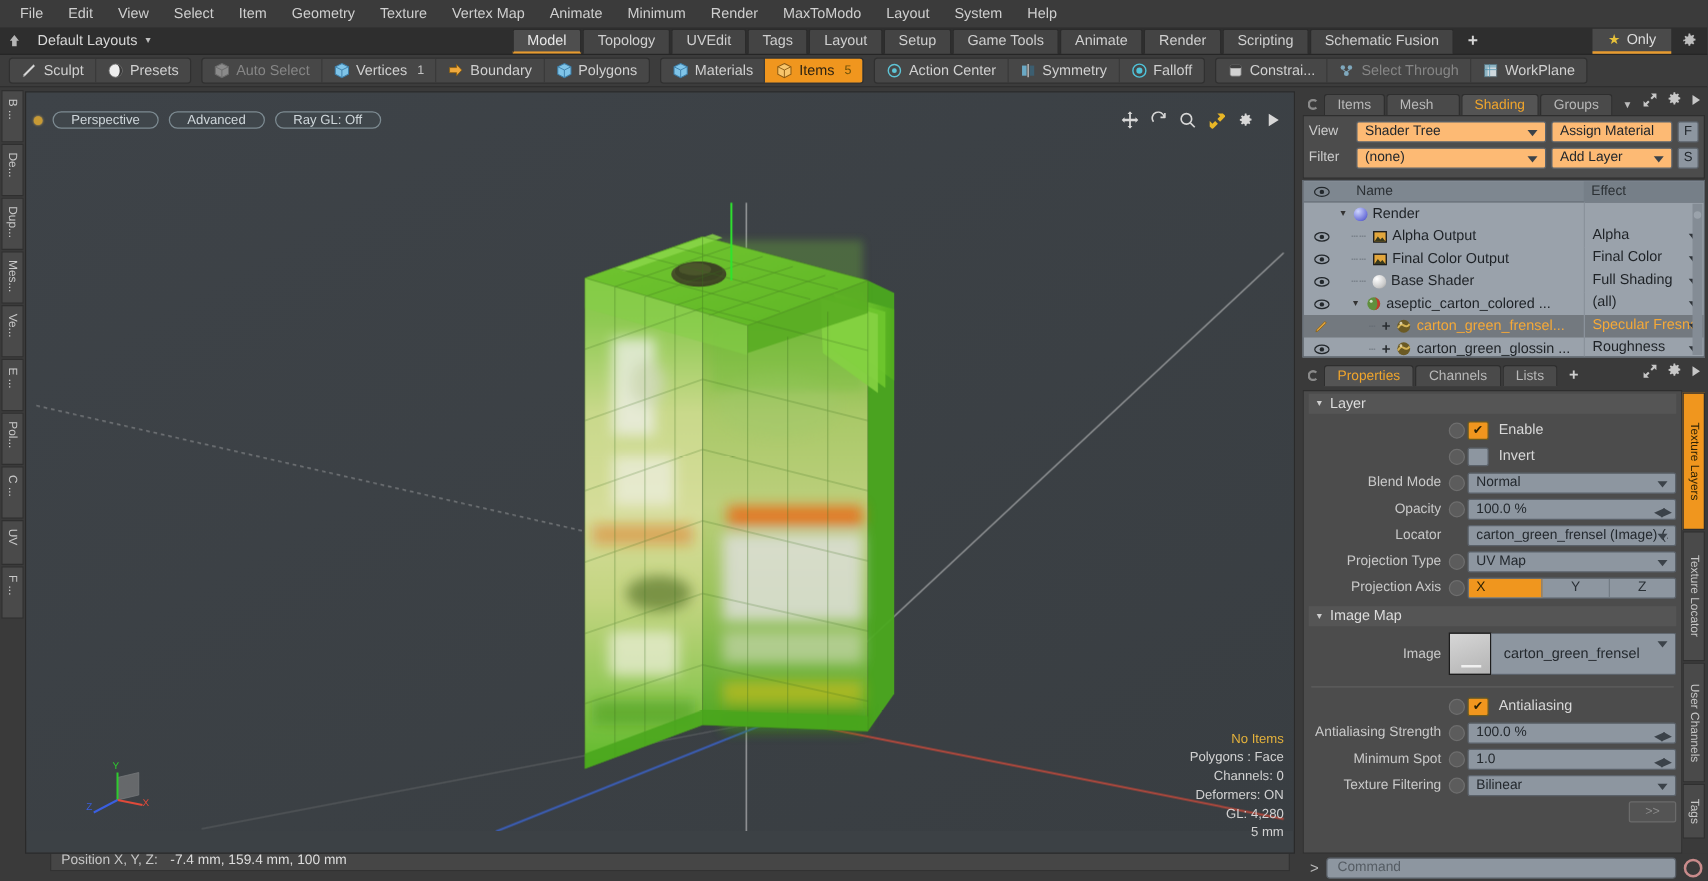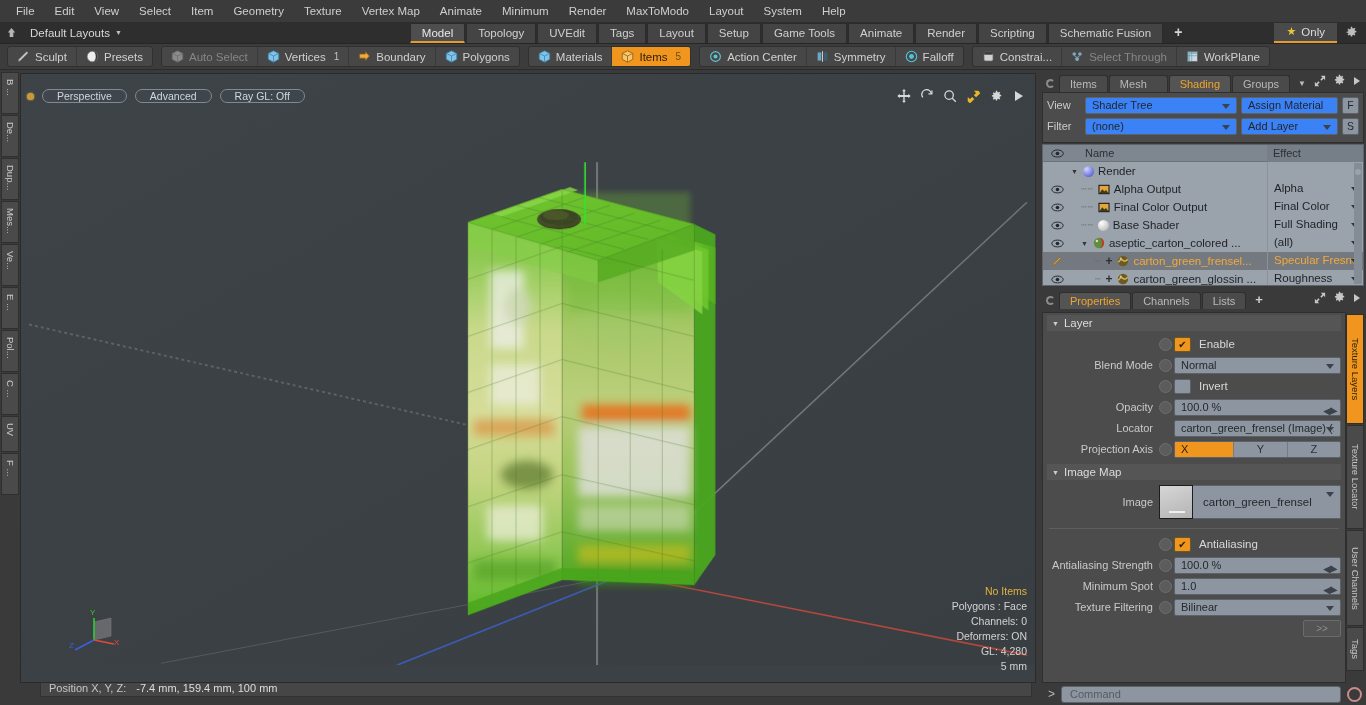--- a/index.html
+++ b/index.html
@@ -87,21 +87,21 @@
   .ptab { height: 17px; line-height: 16px; padding: 0 10px; background: #4a4a4a; border: 1px solid #2e2e2e; border-bottom: none;
           border-radius: 3px 3px 0 0; color: #b9b9b9; font-size: 11px; margin-right: 1px; }
   .ptab.active { background: #545454; color: #f0a52c; }
   .ptab.caret { background: transparent; border: none; color: #bcbcbc; font-size: 8px; padding: 0 7px; line-height: 17px;}
   .ptab.plus { background: transparent; border: none; color: #cfcfcf; font-size: 13px; padding: 0 8px; line-height: 15px;}
   .ptabs-right { margin-left: auto; display: flex; align-items: center; gap: 7px; padding: 0 5px 3px 0; color: #c3c3c3; }
 
   .shading-panel { background: #4c4c4c; border: 1px solid #2e2e2e; margin: 0 2px; padding: 3px 4px 4px 4px; }
   .rowline { display: flex; align-items: center; gap: 4px; margin-bottom: 3px; height: 18px; }
   .rowline .rl { width: 34px; text-align: left; color: #cbcbcb; font-size: 11px; }
-  .ddown { flex: 1; height: 17px; background: #3b82f6; border: 1px solid #5b626a; border-radius: 2px; color: #22272c;
+  .ddown { flex: 1; height: 17px; background: #fdba74; border: 1px solid #5b626a; border-radius: 2px; color: #22272c;
            font-size: 11px; line-height: 15px; padding: 0 6px; position: relative; display: flex; align-items: center; }
   .ddown .dc { position: absolute; right: 6px; top: 6px; width: 0; height: 0; border-left: 4px solid transparent;
                border-right: 4px solid transparent; border-top: 5px solid #3b4249; }
   .ddown.w150 { flex: 0 0 152px; }
   .sqbtn { width: 17px; height: 17px; background: #8d96a0; border: 1px solid #5b626a; border-radius: 2px;
            color: #22272c; font-size: 10.5px; display: flex; align-items: center; justify-content: center; }
 
   
   .tree { background: #9aa2ab; border: 1px solid #5d646c; margin: 1px 2px 0 2px; height: 142px; position: relative; overflow: hidden; }
   .tree-head { display: flex; height: 17px; background: #7e8790; border-bottom: 1px solid #6a727a; align-items: center; color: #2b3034; font-size: 11px; }
@@ -842,52 +842,60 @@
           </div>
 
           <div class="prow">
             <div class="plabel"></div>
             <div class="knob"></div>
             <div class="chk">✔</div>
             <span class="chklabel">Enable</span>
           </div>
 
           <div class="prow">
+            <div class="plabel"></div>
+            <div class="knob"></div>
+            <div class="chk off"></div>
+            <span class="chklabel">Invert</span>
+          </div>
+
+          <div class="prow">
             <div class="plabel">Blend Mode</div>
             <div class="knob"></div>
             <div class="pfield">
               <span>Normal</span>
               <i class="dc"></i>
             </div>
           </div>
 
           <div class="prow">
-            <div class="plabel"></div>
-            <div class="knob"></div>
-            <div class="chk off"></div>
-            <span class="chklabel">Invert</span>
-          </div>
-
-          <div class="prow">
             <div class="plabel">Opacity</div>
             <div class="knob"></div>
             <div class="pfield">
               <span>100.0 %</span>
               <i class="spin">◀▶</i>
             </div>
           </div>
 
           <div class="prow">
             <div class="plabel">Locator</div>
             <div class="pfield" style="margin-left:15px">
               <span style="overflow:hidden;white-space:nowrap;padding-right:12px">carton_green_frensel (Image) (...</span>
               <i class="dc"></i>
             </div>
           </div>
 
+          <div class="prow">
+            <div class="plabel">Projection Type</div>
+            <div class="knob"></div>
+            <div class="pfield">
+              <span>UV Map</span>
+              <i class="dc"></i>
+            </div>
+          </div>
 
           <div class="prow">
             <div class="plabel">Projection Axis</div>
             <div class="knob"></div>
             <div class="seg" id="axis-seg">
                 <div class="on">X</div>
                 <div>Y</div>
                 <div>Z</div>
               </div>
           </div>

